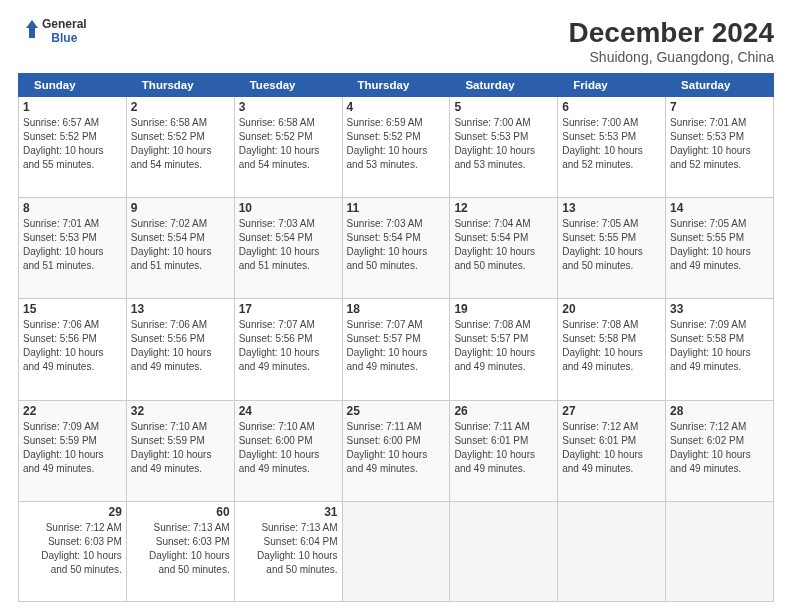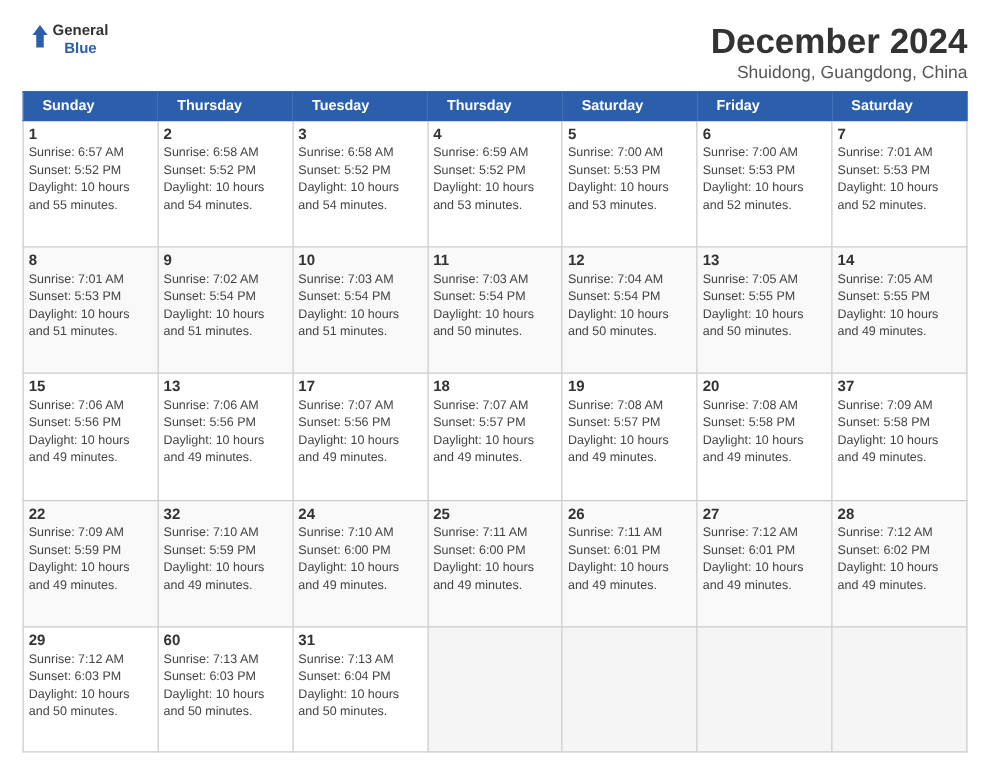--- a/index.html
+++ b/index.html
@@ -78,20 +78,21 @@
       display: block;
       margin-bottom: 2px;
     }
     .day-info {
       font-size: 10px;
       color: #444;
       line-height: 1.4;
     }
     .last-row td {
       height: 70px;
+      text-align: right;
     }
   </style>
 </head>
 <body>
 
 <div class="page">
   <div class="header">
     <div class="logo">
   <div style="display:flex;align-items:center;gap:2px;">
     <svg width="22" height="28" viewBox="0 0 22 28">
@@ -201,21 +202,21 @@
           </td>
           <td>
             <span class="day-number">19</span>
             <div class="day-info">Sunrise: 7:08 AM<br>Sunset: 5:57 PM<br>Daylight: 10 hours<br>and 49 minutes.</div>
           </td>
           <td>
             <span class="day-number">20</span>
             <div class="day-info">Sunrise: 7:08 AM<br>Sunset: 5:58 PM<br>Daylight: 10 hours<br>and 49 minutes.</div>
           </td>
           <td>
-            <span class="day-number">37</span>
+            <span class="day-number">33</span>
             <div class="day-info">Sunrise: 7:09 AM<br>Sunset: 5:58 PM<br>Daylight: 10 hours<br>and 49 minutes.</div>
           </td>
         </tr>
         <tr>
           <td>
             <span class="day-number">22</span>
             <div class="day-info">Sunrise: 7:09 AM<br>Sunset: 5:59 PM<br>Daylight: 10 hours<br>and 49 minutes.</div>
           </td>
           <td>
             <span class="day-number">32</span>

